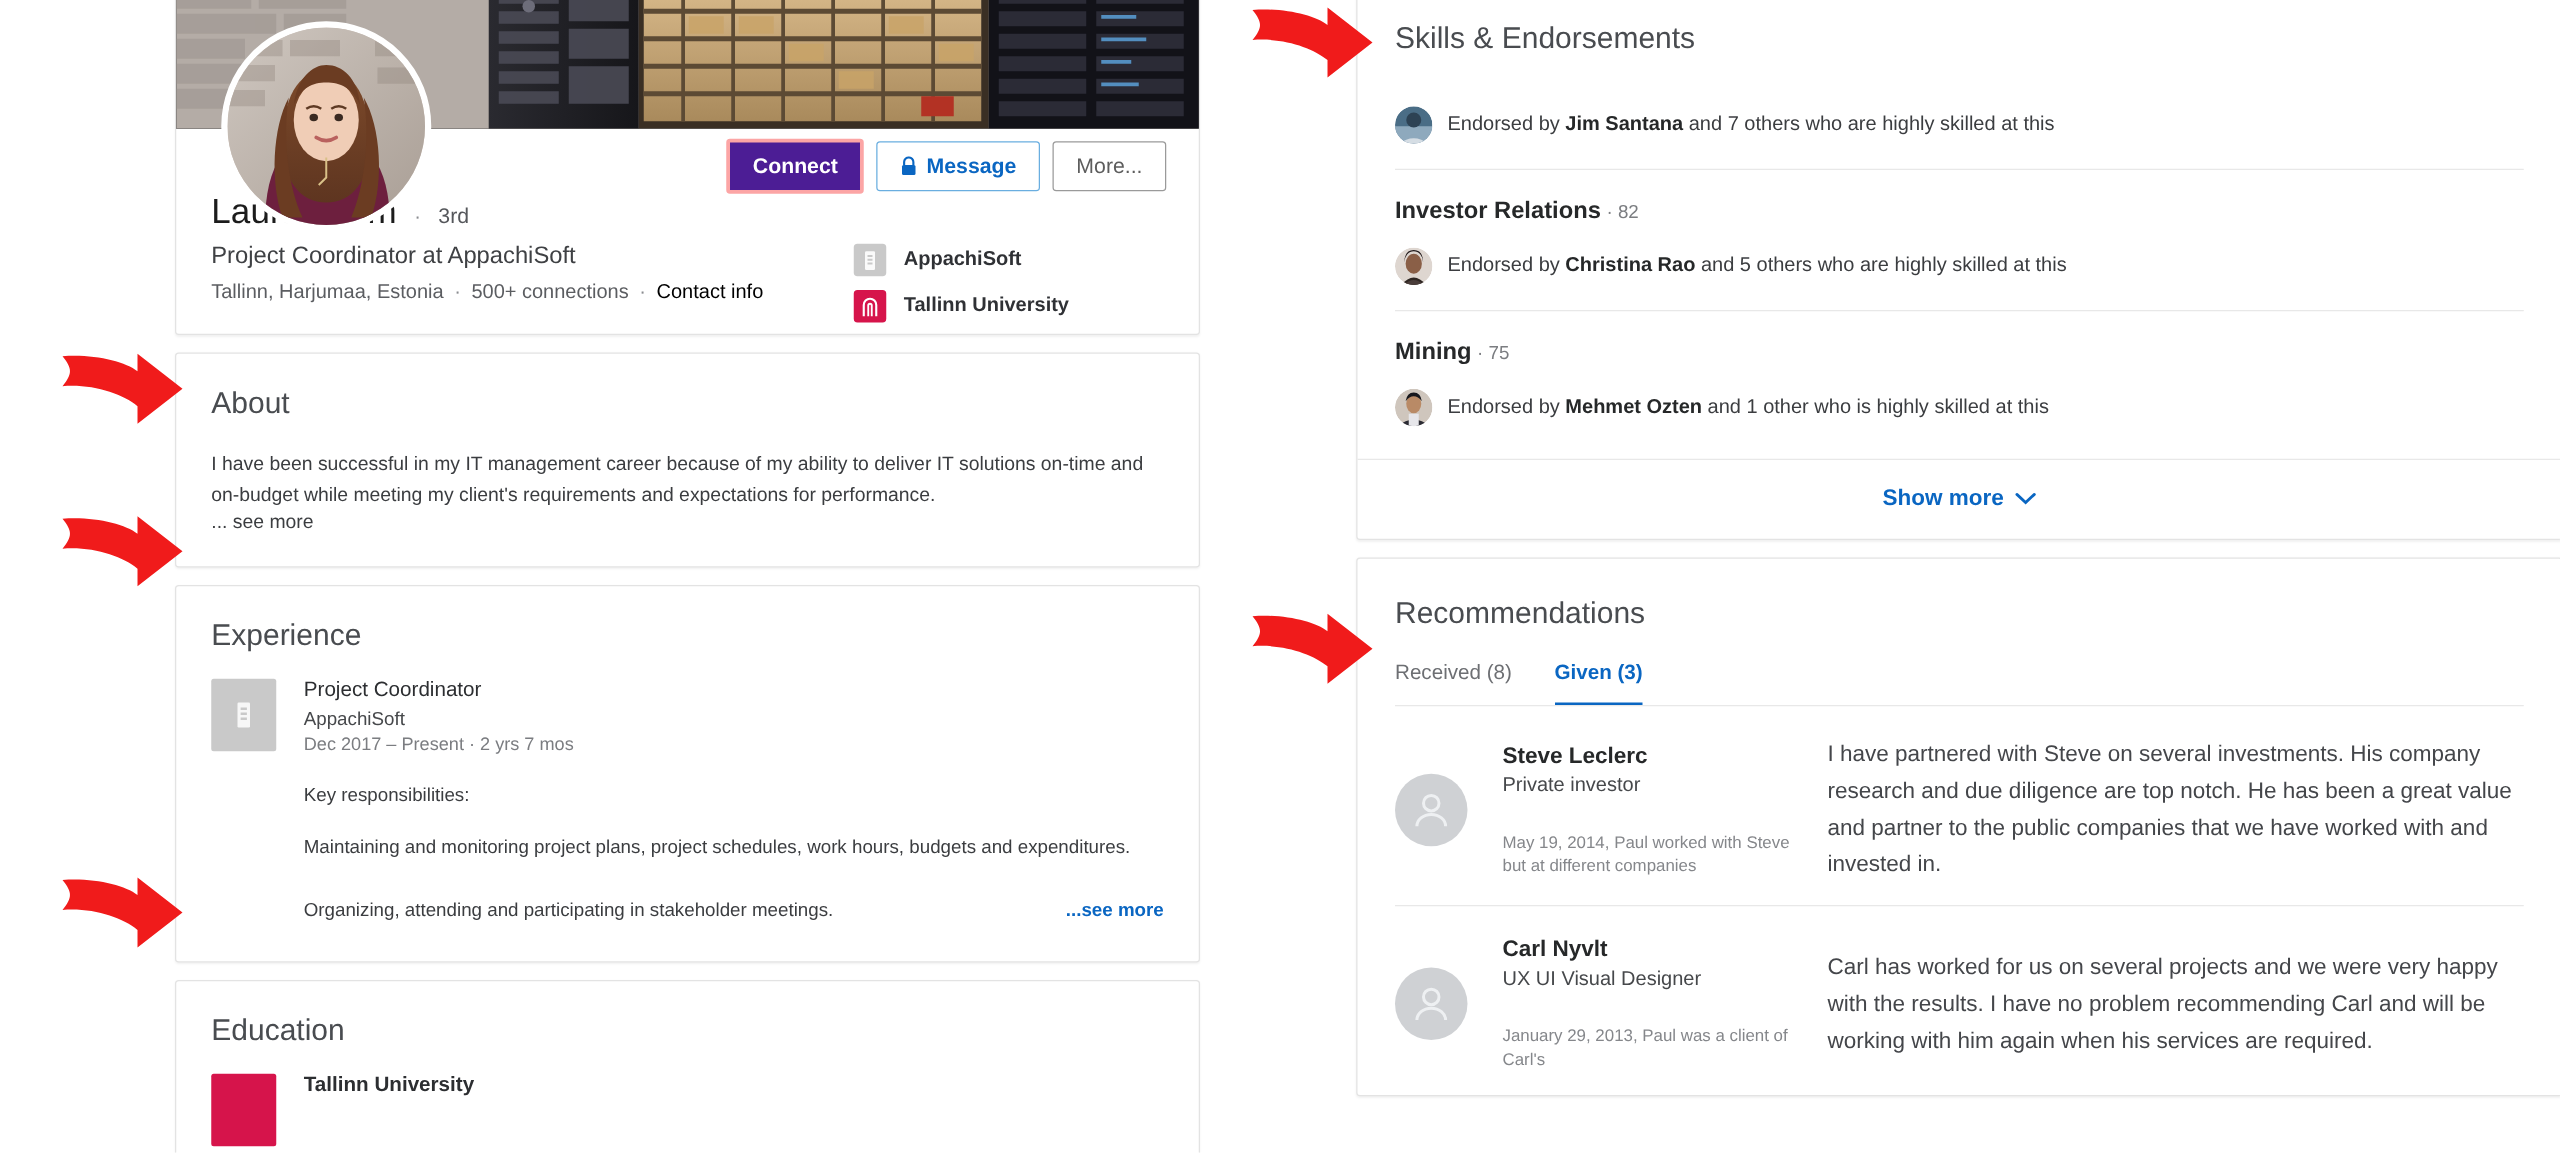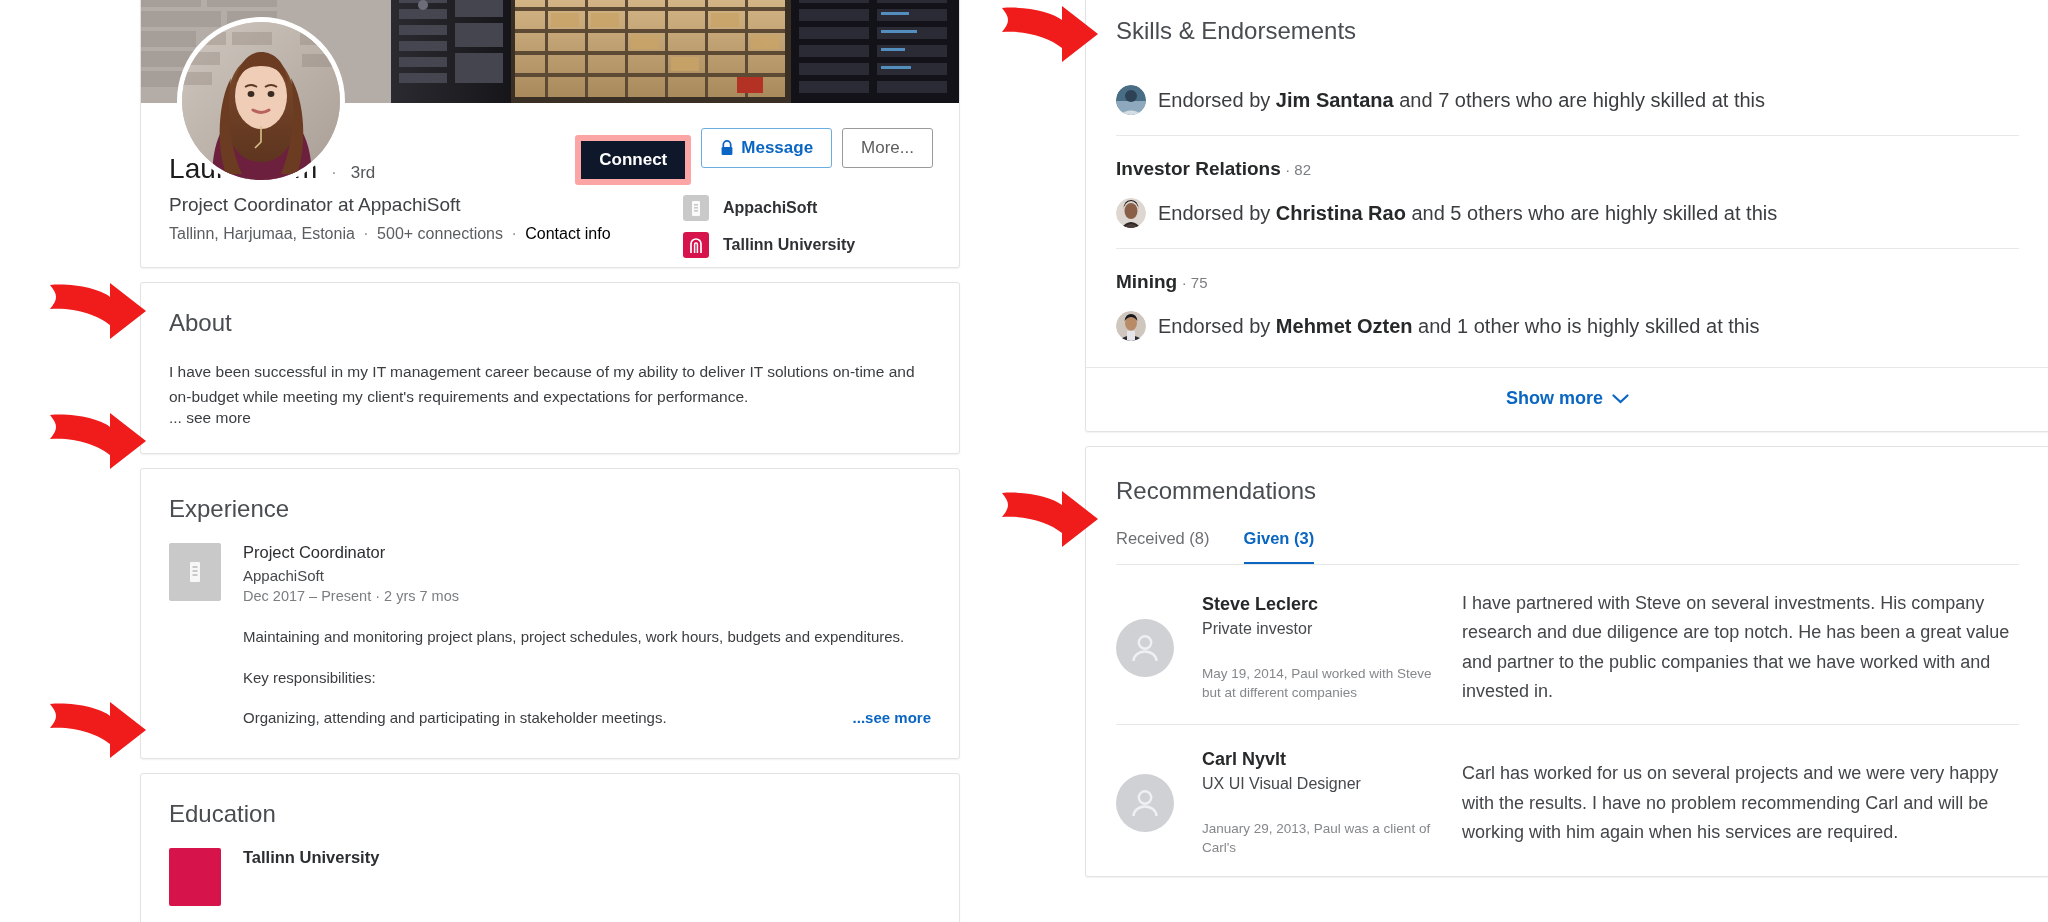--- a/index.html
+++ b/index.html
@@ -44,21 +44,21 @@
   .avatar-wrap svg { display:block; }
 
   .hdr-body { position:relative; padding: 16px 28px 24px 28px; min-height:120px; }
 
   .actions { position:absolute; right:26px; top:8px; display:flex; gap:10px; align-items:center; }
   .btn {
     font-size:17px; line-height:1;
     padding:10px 18px 11px; border-radius:3px; cursor:pointer;
     font-family:"Liberation Sans", sans-serif; white-space:nowrap;
   }
-  .btn-primary { background:#0f172a; color:#fff; border:6px solid #fca5a5; font-weight:600;margin-top:24px; }
+  .btn-primary { background:#4c1d95; color:#fff; border:3px solid #fca5a5; font-weight:600; }
   .btn-outline-blue { background:#fff; color:#0a66c2; border:1.5px solid #6aaee0; font-weight:600;
                       display:flex; align-items:center; gap:7px; }
   .btn-outline-grey { background:#fff; color:#5d5d5d; border:1px solid #9a9a9a; font-weight:400; }
 
   .name-row { display:flex; align-items:baseline; gap:10px; margin-top:34px; }
   .pname { font-size:28px; color:#1c1c1c; font-weight:400; letter-spacing:.1px; }
   .pdegree { font-size:17px; color:#55575b; }
   .headline { font-size:19px; color:#3f4144; margin-top:9px; }
   .subline { font-size:16px; color:#5b5d61; margin-top:9px; }
   .subline .lnk { color:#000000; }
@@ -70,21 +70,21 @@
   .logo-sq { width:26px; height:26px; border-radius:3px; flex:0 0 26px; position:relative; }
   .logo-grey { background:#c9c9c9; }
   .logo-red  { background:#d6144b; }
 
   
   .sec-title { font-size:24px; color:#494c50; font-weight:400; padding:26px 28px 0; }
   .sec-pad { padding: 0 28px 26px; }
 
   .about-text { font-size:15.5px; color:#3b3d40; line-height:1.62; margin-top:22px; }
   .seemore { color:#3b3d40; font-size:15.5px; }
-  .seemore-blue { color:#0a66c2; font-weight:600; font-size:15px; cursor:pointer; }
+  .seemore-blue { color:#0a66c2; font-weight:600; font-size:15px; cursor:pointer;margin-top:11px; }
 
   
   .xp-row { display:flex; gap:22px; padding: 20px 28px 10px; }
   .xp-logo { width:52px; height:58px; background:#c9c9c9; border-radius:2px; flex:0 0 52px;
              display:flex; align-items:center; justify-content:center; }
   .xp-title { font-size:16.5px; font-weight:400; color:#2c2e31; }
   .xp-company { font-size:15px; color:#46484b; margin-top:5px; }
   .xp-dates  { font-size:14.5px; color:#7b7d81; margin-top:4px; }
   .xp-desc { font-size:15px; color:#3b3d40; line-height:1.62; margin-top:21px; }
   .xp-desc p { margin:0 0 16px; }
@@ -96,21 +96,21 @@
   .edu-logo { width:52px; height:58px; background:#d6144b; border-radius:2px; flex:0 0 52px;
               display:flex; align-items:center; justify-content:center; }
   .edu-name { font-size:16.5px; font-weight:700; color:#2c2e31; }
 
   
   .skill-block { padding: 22px 30px 20px; }
   .skill-name { font-size:19px; font-weight:700; color:#262829; }
   .skill-count { font-size:15px; color:#7b7d81; font-weight:400; }
   .endorse-row { display:flex; align-items:center; gap:12px; margin-top:18px; }
   .end-av { width:30px; height:30px; border-radius:50%; overflow:hidden; flex:0 0 30px; }
-  .endorse-txt { font-size:20px; color:#3b3d40; }
+  .endorse-txt { font-size:16px; color:#3b3d40; }
   .endorse-txt b { font-weight:700; color:#262829; }
   .skill-sep { height:1px; background:#e8e8e8; margin:0 30px; }
   .showmore {
     text-align:center; padding:20px 0 22px; color:#0a66c2;
     font-size:18px; font-weight:600; cursor:pointer;
     display:flex; align-items:center; justify-content:center; gap:9px;
   }
 
   
   .rec-tabs { display:flex; gap:34px; padding: 14px 30px 0; }
@@ -336,22 +336,22 @@
                 <rect x="10.5" y="13" width="5" height="2"></rect>
                 <rect x="10.5" y="17" width="5" height="2"></rect>
               </g>
           </svg>
         </div>
         <div style="flex:1">
           <div class="xp-title">Project Coordinator</div>
           <div class="xp-company">AppachiSoft</div>
           <div class="xp-dates">Dec 2017 – Present · 2 yrs 7 mos</div>
           <div class="xp-desc">
+            <p>Key responsibilities:</p>
             <p>Maintaining and monitoring project plans, project schedules, work hours, budgets and expenditures.</p>
-            <p>Key responsibilities:</p>
             <div class="xp-lastline">
               <span>Organizing, attending and participating in stakeholder meetings.</span>
               <span class="seemore-blue">...see more</span>
             </div>
           </div>
         </div>
       </div>
       <div style="height:18px"></div>
     </div>
 

